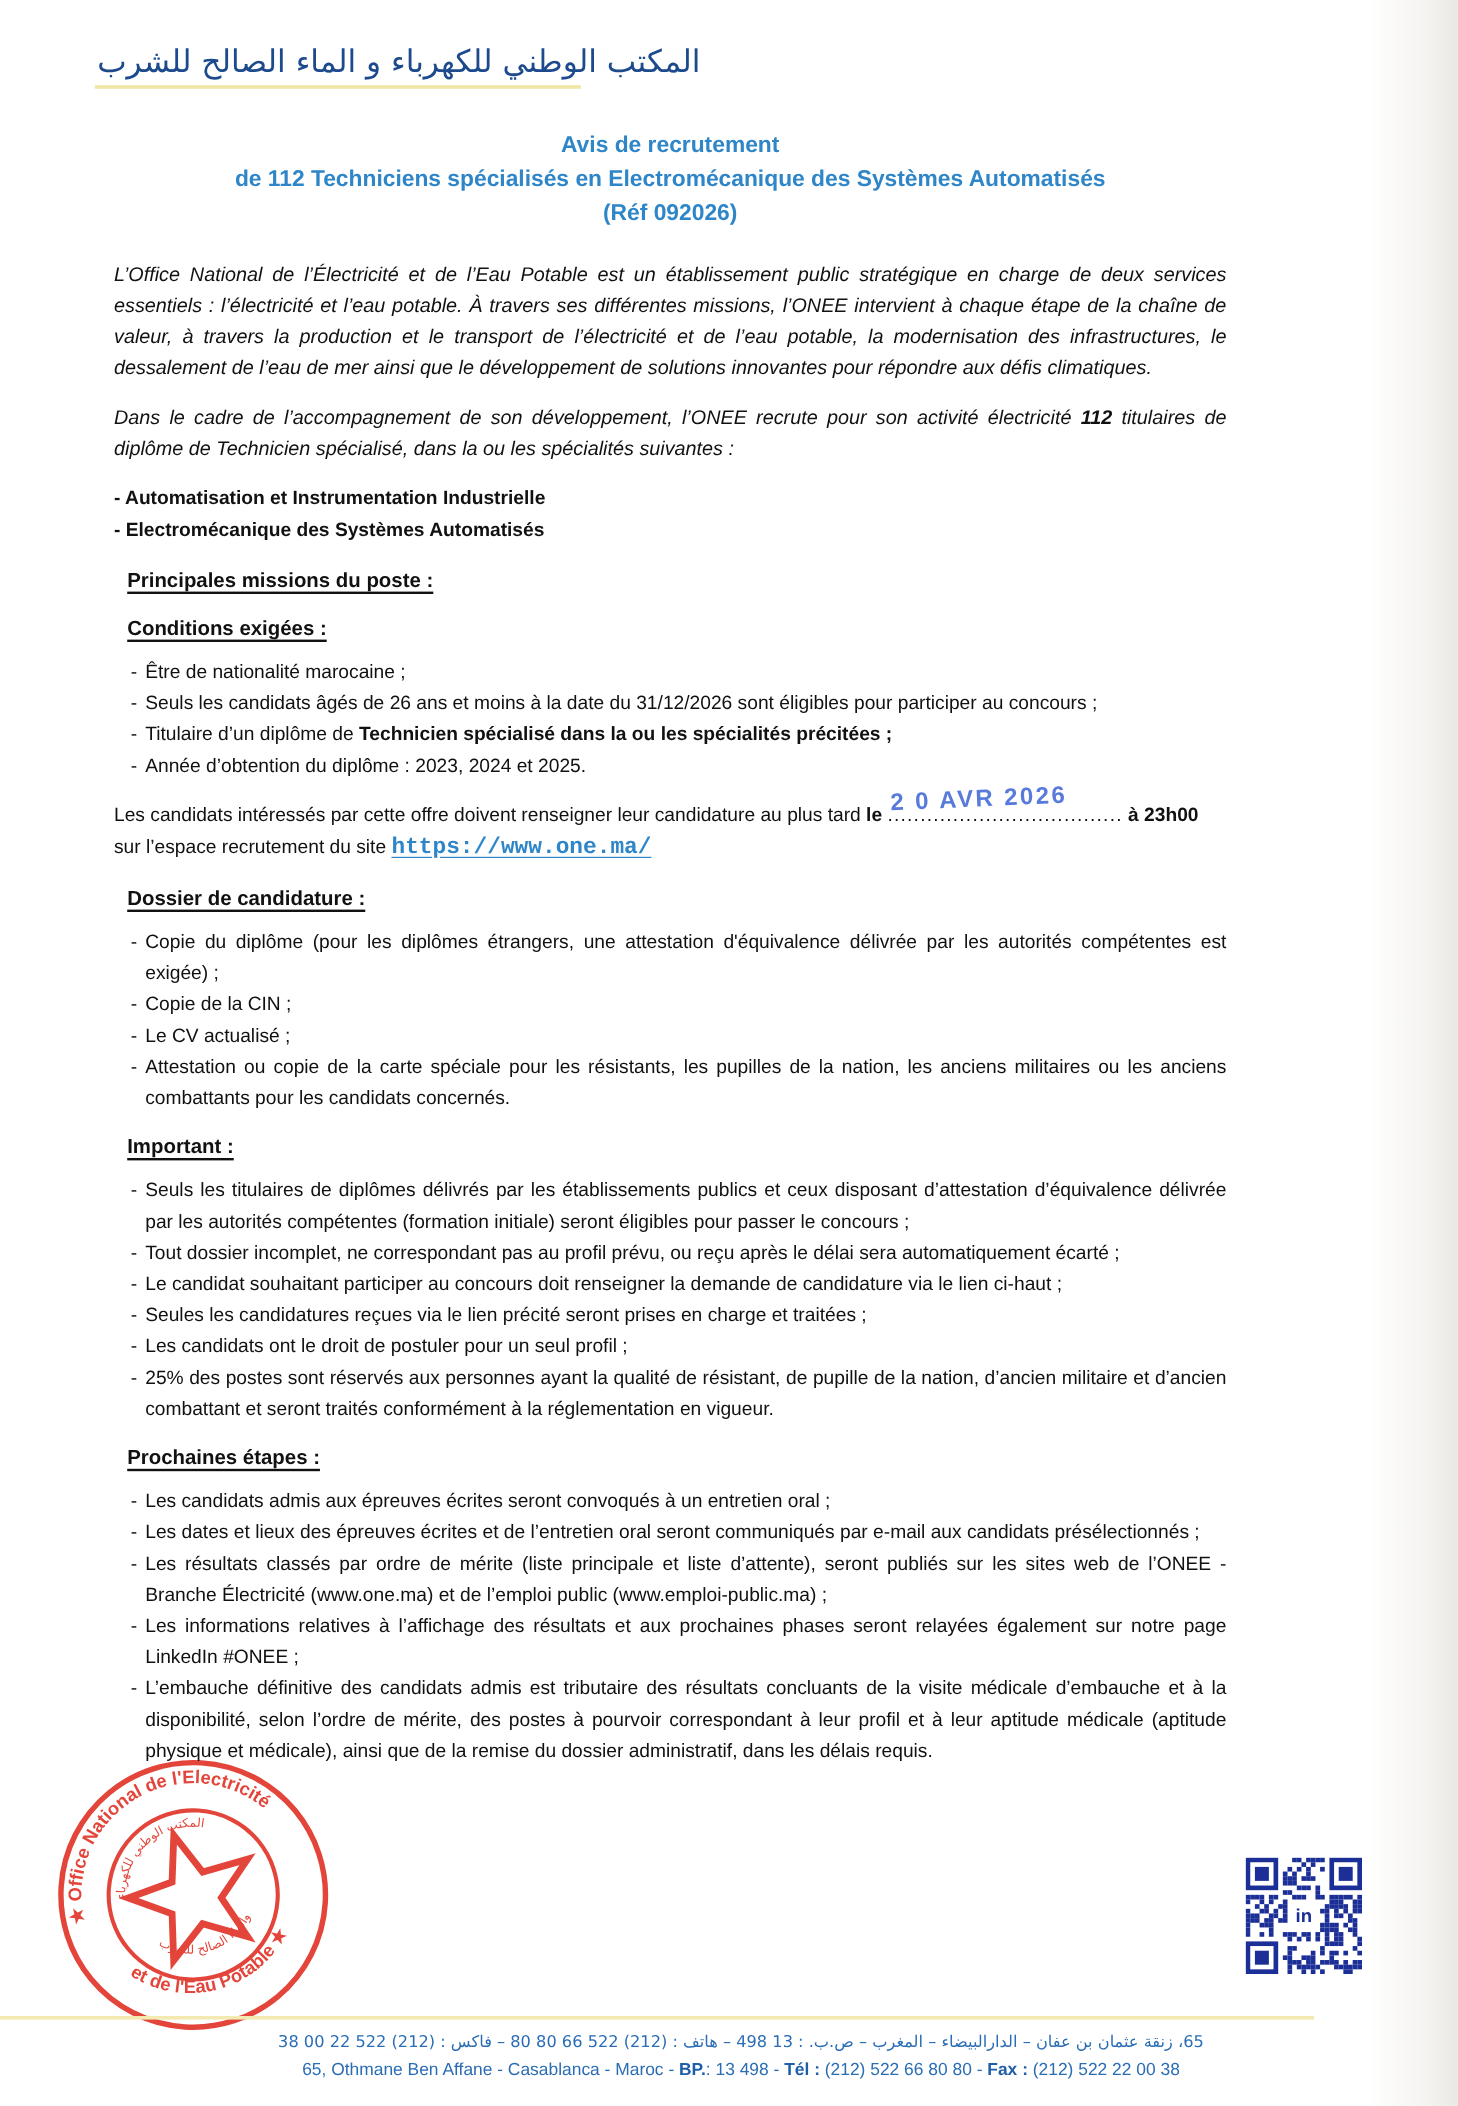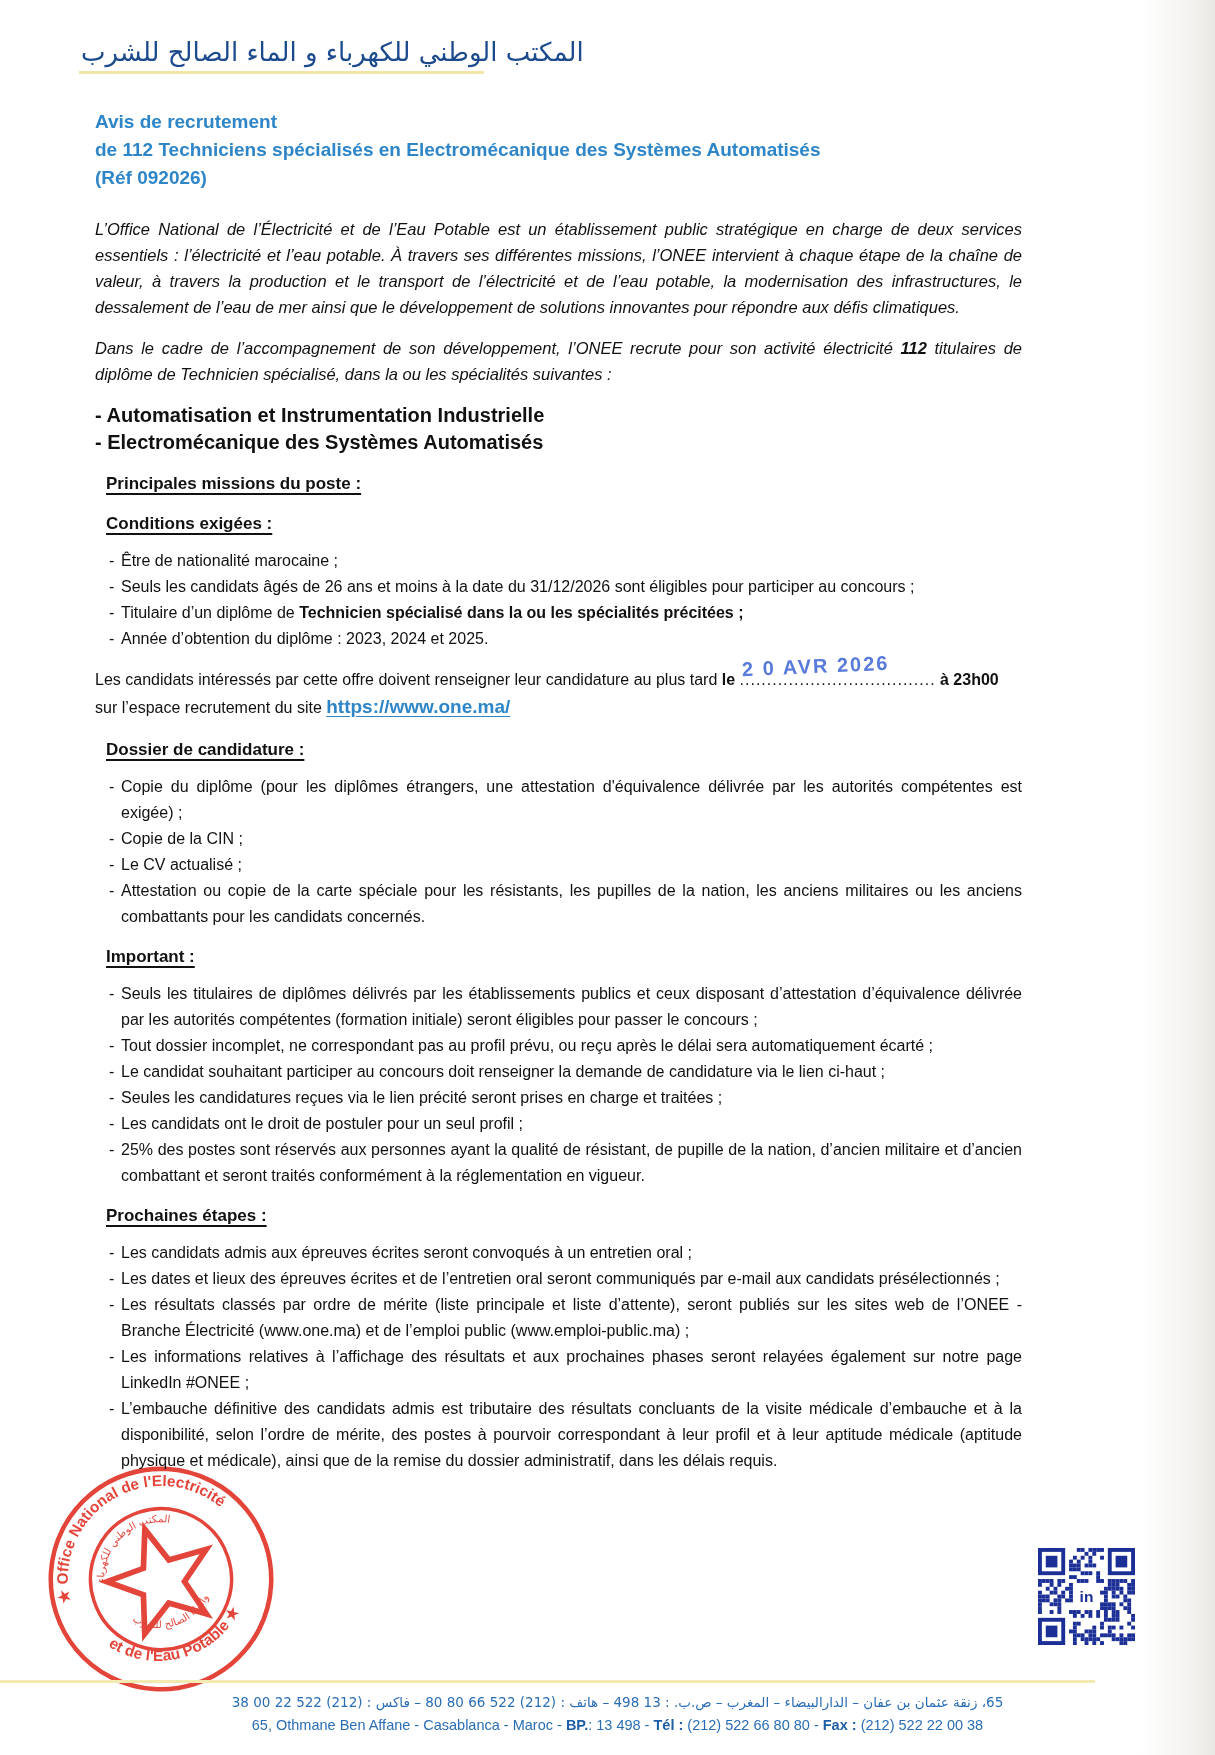--- a/index.html
+++ b/index.html
@@ -11,43 +11,43 @@
     font-family:"Liberation Sans",sans-serif;
     color:#111;
     overflow:hidden;
   }
   .content{position:absolute;left:95px;top:37px;width:927px;}
   
   .hdr-arabic{font-family:"DejaVu Sans",sans-serif;font-size:26px;color:#1c4a8c;font-weight:500;letter-spacing:1px;}
   .hdr-underline{width:405px;height:3px;background:#f1e6a6;margin:4px 0 6px -2px;}
   .hdr-latin{font-size:17px;color:#2a6db5;letter-spacing:.4px;}
   
-  .title-block{text-align:left;margin:34px 0 24px 0;color:#2e86c8;font-weight:bold;font-size:19px;line-height:28px;}
+  .title-block{text-align:center;margin:34px 0 24px 0;color:#2e86c8;font-weight:bold;font-size:19px;line-height:28px;}
   
   .para{font-size:16px;line-height:26px;text-align:justify;margin:0 0 15px 0;}
   .italic{font-style:italic;font-size:16.5px;}
   .b{font-weight:bold;}
-  .spec-list{font-weight:bold;font-size:20px;line-height:27px;margin:0 0 15px 0;}
+  .spec-list{font-weight:bold;font-size:16px;line-height:27px;margin:0 0 15px 0;}
   .sec{margin:0 0 14px 0;}
   .sec-heading{font-weight:bold;font-size:17px;line-height:26px;text-decoration:underline;text-underline-offset:4px;text-decoration-thickness:1.5px;margin:11px;}
   .sec-body{font-size:16px;line-height:26px;text-align:justify;}
   .blist{margin:0;}
   .bitem{display:flex;font-size:16px;line-height:26px;}
   .bitem .dash{flex:0 0 26px;padding-left:14px;box-sizing:border-box;}
   .bitem .btxt{flex:1;text-align:justify;}
   
   .deadline{font-size:16px;line-height:27px;margin:4px 0 16px 0;}
   .dotwrap{position:relative;display:inline-block;letter-spacing:1px;}
   .date-stamp{
     position:absolute;left:2px;top:-13px;
     color:#4a6fd9;font-weight:bold;font-size:20px;letter-spacing:2px;
     transform:rotate(-2.5deg);white-space:nowrap;opacity:.92;
     font-family:"Liberation Sans",sans-serif;
   }
-  .site-link{color:#2e86c8;font-weight:bold;font-size:19px;text-decoration:underline;text-underline-offset:3px;}
+  .site-link{color:#2e86c8;font-weight:bold;font-size:19px;text-decoration:underline;text-underline-offset:3px;font-family:Liberation Mono, monospace;}
   
   .red-stamp{position:absolute;left:36px;top:1415px;width:250px;height:310px;opacity:.88;mix-blend-mode:multiply;pointer-events:none;}
   
   .qr{position:absolute;left:1038px;top:1548px;width:97px;height:97px;}
   
   .footer{position:absolute;left:0;bottom:18px;width:971px;}
   .footer-rule{width:1095px;height:3px;background:#f3eab2;margin:0 auto 8px auto;}
   .footer-lines{width:845px;margin:0 0 0 195px;text-align:center;color:#2a6db5;}
   .footer-ar{font-family:"DejaVu Sans",sans-serif;font-size:13.5px;line-height:22px;direction:rtl;}
   .footer-la{font-size:14.5px;line-height:24px;}

